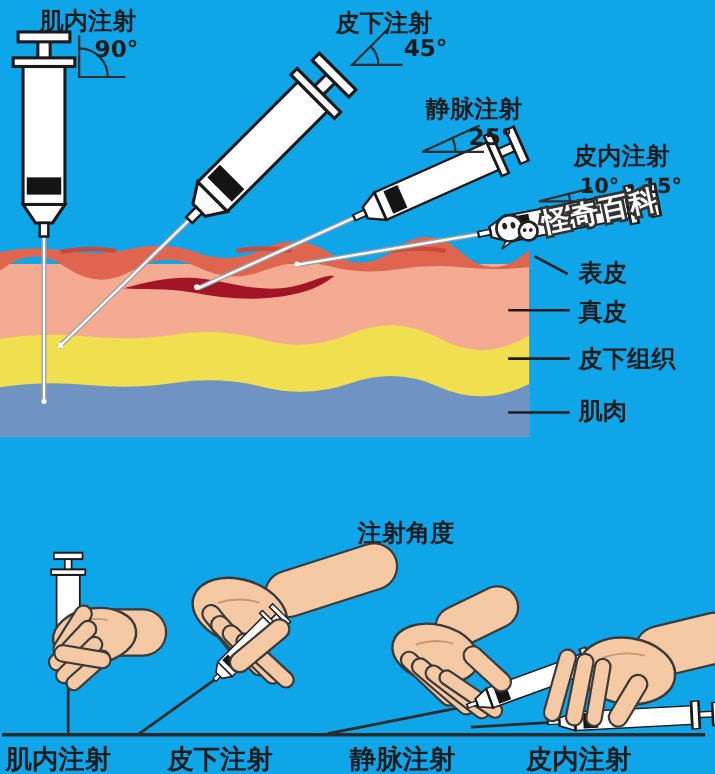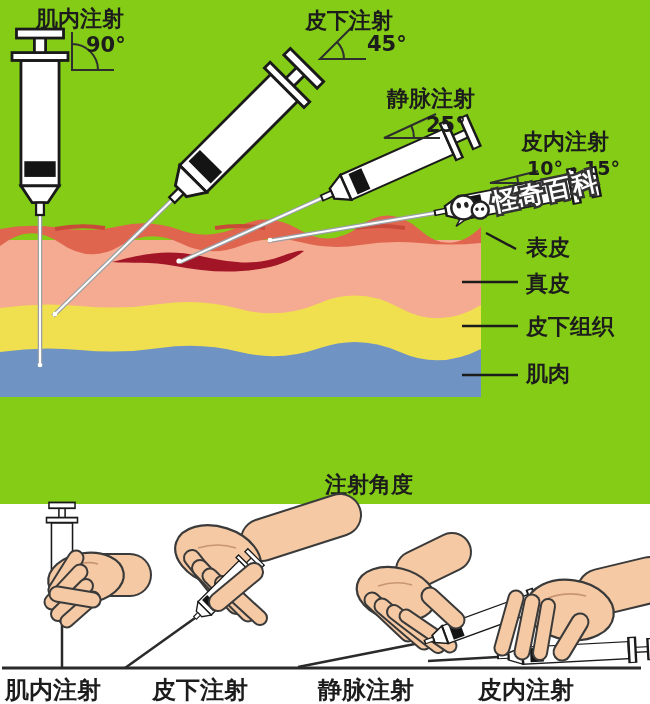--- a/index.html
+++ b/index.html
@@ -1,17 +1,17 @@
 <!DOCTYPE html>
 <html><head>
 <meta charset="utf-8">
 <style>
   html,body{margin:0;padding:0;background:#fff;}
   body{width:650px;height:704px;overflow:hidden;font-family:"DejaVu Sans",sans-serif;}
-  .stage{position:relative;width:650px;height:504px;background:#84cc16;}
+  .stage{position:relative;width:650px;height:704px;background:#0ea5e9;}
   svg{display:block;}
   text{font-family:"DejaVu Sans","Liberation Sans",sans-serif;fill:#1c1c1c;}
   .lbl22{font-size:22px;font-weight:700;}
   .lbl21{font-size:21px;font-weight:700;}
   .lbl19{font-size:19px;font-weight:700;}
   .lbl24{font-size:24px;font-weight:700;}
   .glyph{stroke:#2e2e2e;stroke-width:2;fill:none;}
   .callout{stroke:#1c1c1c;stroke-width:2.4;}
   .needleO{stroke:#9aa0a6;stroke-width:4.5;fill:none;}
   .needleI{stroke:#ffffff;stroke-width:2;fill:none;}

